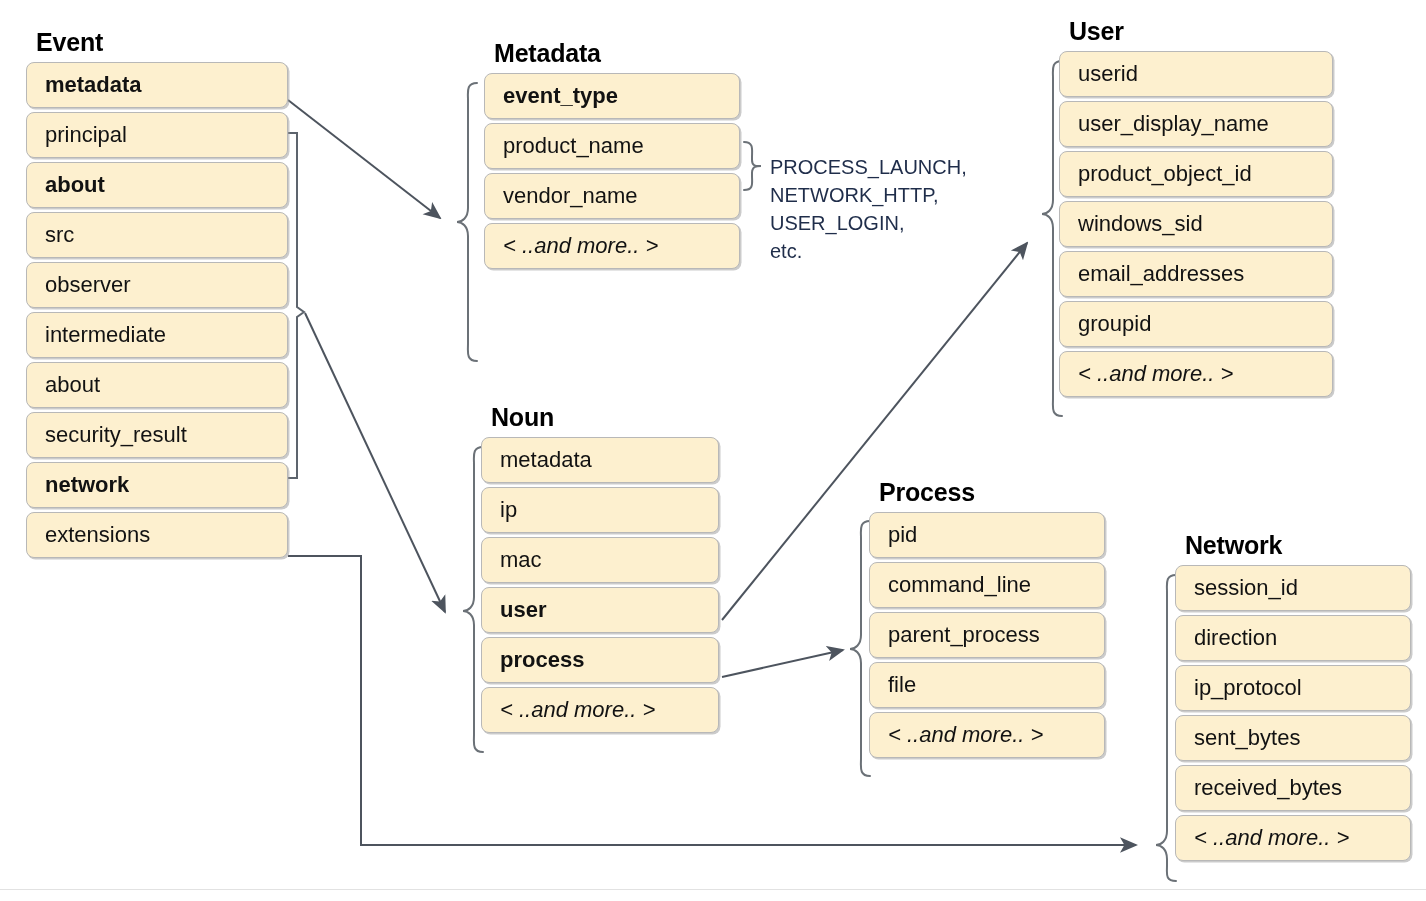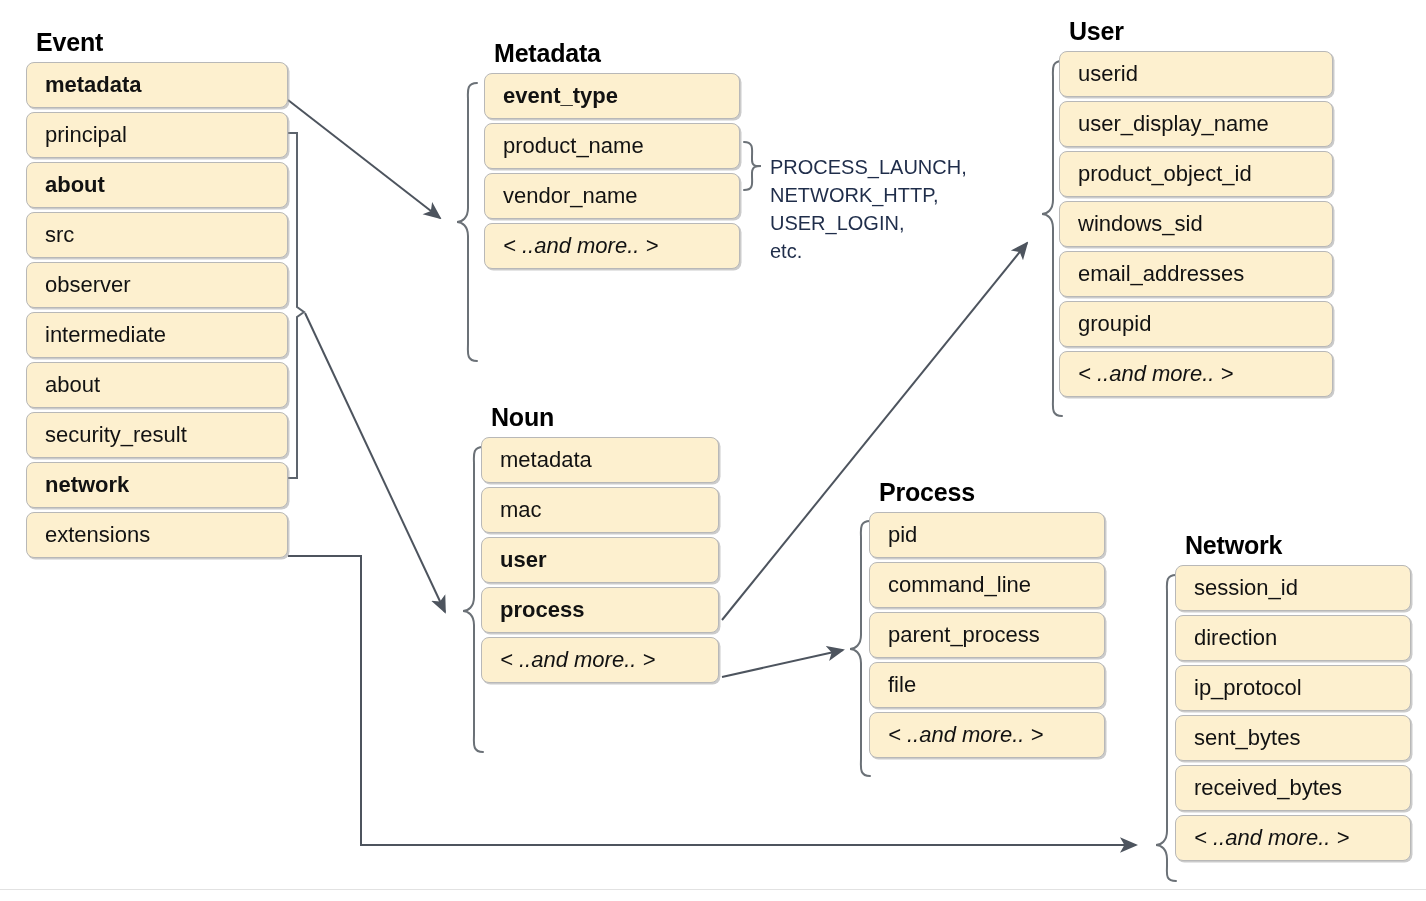--- a/index.html
+++ b/index.html
@@ -168,20 +168,21 @@
       <div class="field">email_addresses</div>
       <div class="field">groupid</div>
       <div class="field more">&lt; ..and more.. &gt;</div>
     </div>
   </div>
 
   <div class="group" style="left:481px; top:405px; width:238px;">
     <div class="group-title">Noun</div>
     <div class="fields">
       <div class="field">metadata</div>
+      <div class="field">ip</div>
       <div class="field">mac</div>
       <div class="field bold">user</div>
       <div class="field bold">process</div>
       <div class="field more">&lt; ..and more.. &gt;</div>
     </div>
   </div>
 
   <div class="group" style="left:869px; top:480px; width:236px;">
     <div class="group-title">Process</div>
     <div class="fields">

